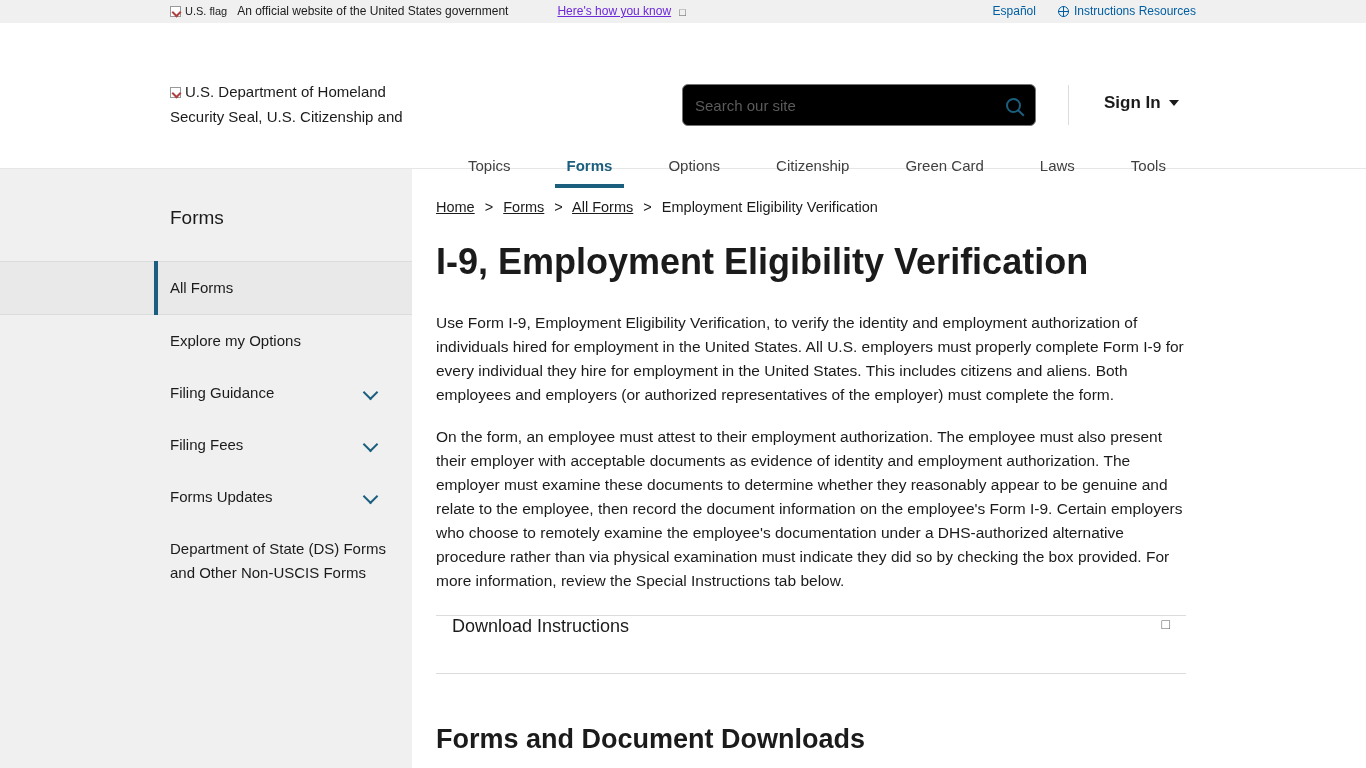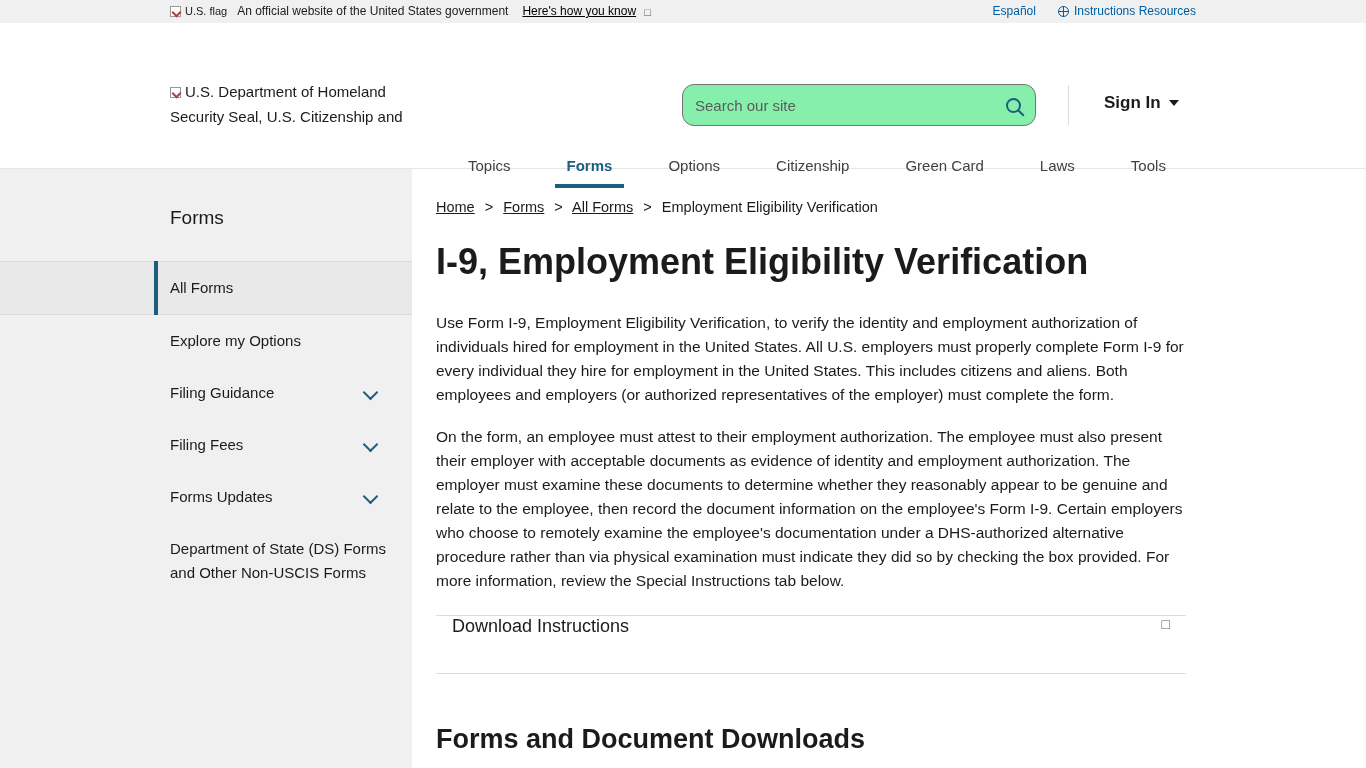--- a/index.html
+++ b/index.html
@@ -43,23 +43,24 @@
     content: "";
     position: absolute;
     left: 2px; top: 2px;
     width: 5px; height: 5px;
     border-left: 2px solid #b04040;
     border-bottom: 2px solid #b04040;
     transform: rotate(-45deg);
   }
   .gov-text { margin-right: 14px; }
   .how-you-know {
-    color: #000000;
+    color: #6d28d9;
     text-decoration: underline;
     cursor: pointer;
+    margin-left: 35px;
   }
   .small-square {
     display: inline-block;
     width: 8px; height: 11px;
     margin-left: 7px;
     border: 1px solid transparent;
     color: #555;
     font-size: 11px;
     line-height: 11px;
   }
@@ -112,22 +113,22 @@
     line-height: 25px;
     color: #1b1b1b;
   }
   .logo-block .broken-img { vertical-align: -1px; }
 
   .search-wrap {
     position: absolute;
     left: 682px; top: 61px;
     width: 354px; height: 42px;
     border: 1px solid #757575;
-    border-radius: 12px;
-    background: #86efac;
+    border-radius: 6px;
+    background: #000000;
     display: flex;
     align-items: center;
   }
   .search-input {
     flex: 1;
     border: 0;
     outline: none;
     background: transparent;
     font-size: 15px;
     color: #5b5b5b;

